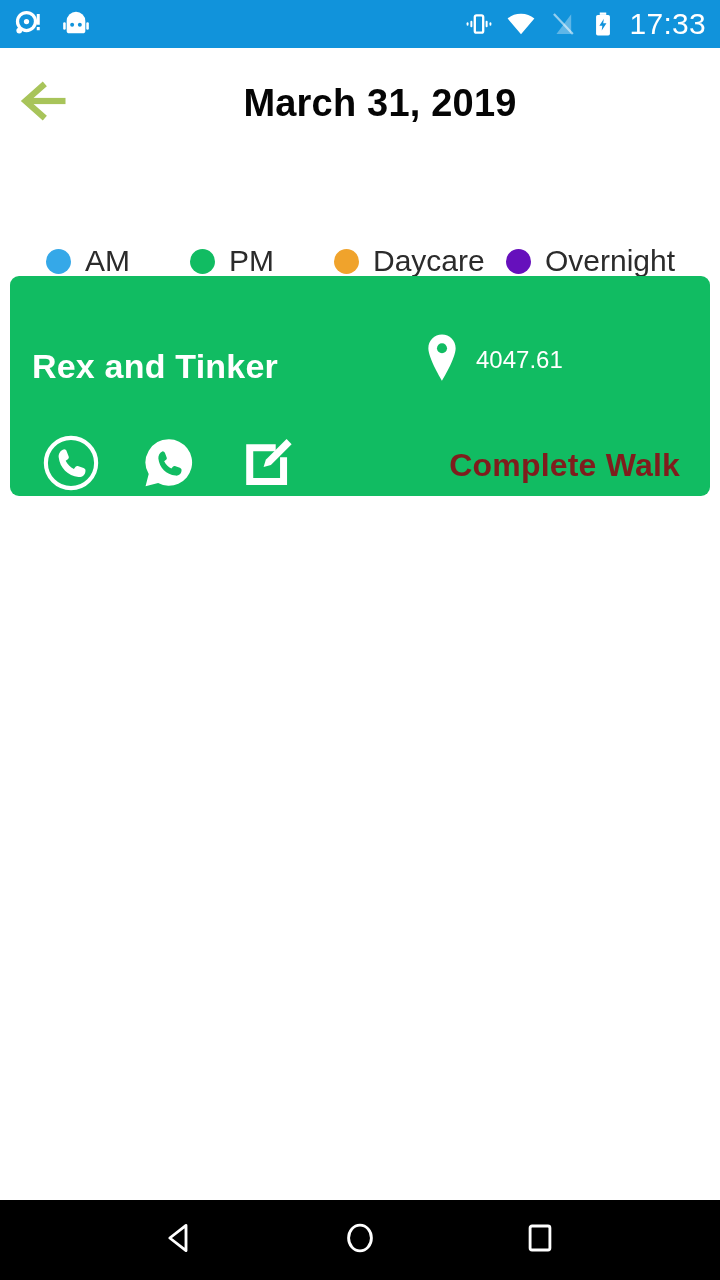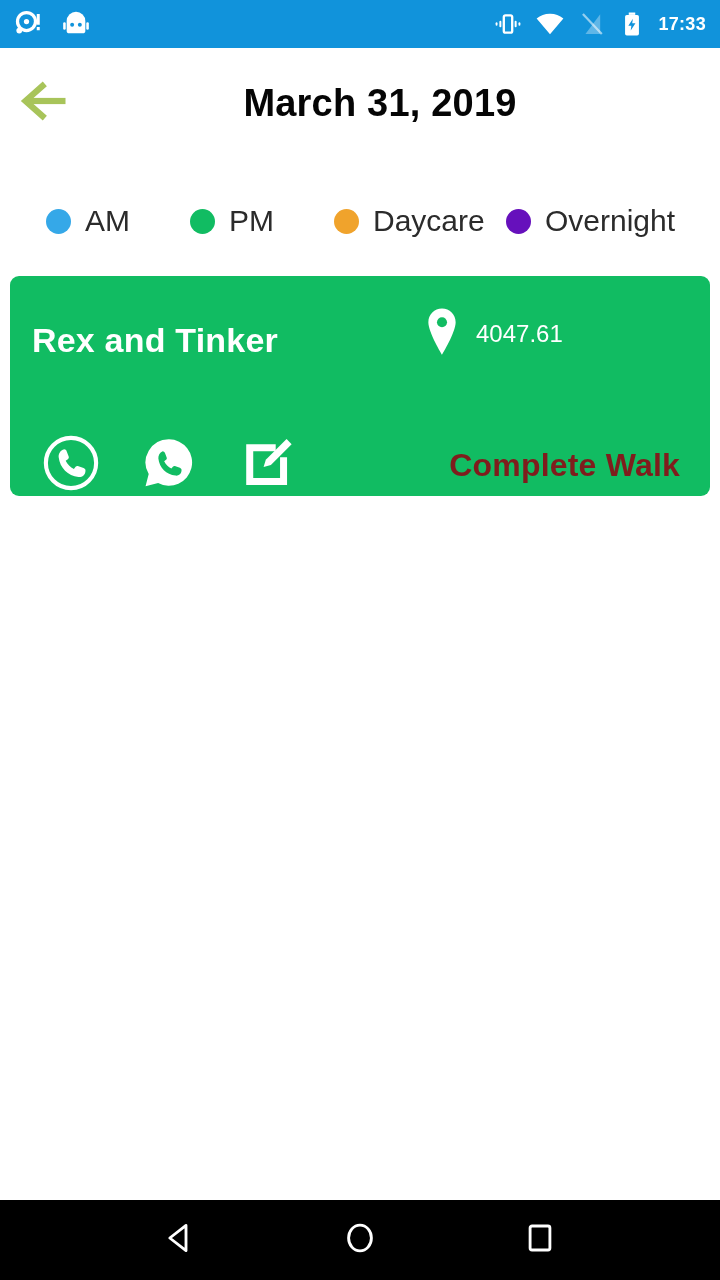--- a/index.html
+++ b/index.html
@@ -22,21 +22,21 @@
   .status-bar {
     height:48px; flex:0 0 48px;
     background:#1193db;
     display:flex; align-items:center;
     padding:0 14px 0 14px;
     color:#ffffff;
   }
   .status-left { display:flex; align-items:center; gap:18px; }
   .status-right { display:flex; align-items:center; gap:13px; margin-left:auto; }
   .status-clock {
-    font-size:18px; font-weight:bold;
+    font-size:30px; font-weight:normal;
     letter-spacing:.3px; color:#ffffff;
     margin-left:0; line-height:1;
   }
   .sb-ico { display:block; }
 
   
   .app-bar {
     height:110px; flex:0 0 110px;
     display:flex; align-items:center;
     position:relative;
@@ -51,21 +51,21 @@
   }
   .app-title {
     width:100%; text-align:center;
     font-size:38px; font-weight:bold;
     color:#050505; letter-spacing:.2px;padding-left:40px;
   }
 
   
   .legend {
     flex:0 0 auto;
-    display:flex; align-items:flex-start;
+    display:flex; align-items:flex-end;
     padding:48px 0 0 46px;
     height:118px;
   }
   .legend-item { display:flex; align-items:center; }
   .legend-item.am       { width:144px; }
   .legend-item.pm       { width:144px; }
   .legend-item.daycare  { width:172px; }
   .legend-item.overnight{ width:auto; }
   .dot {
     width:25px; height:25px; border-radius:50%;
@@ -78,21 +78,21 @@
   }
 
   
   .card-area { padding:0 10px; }
   .walk-card {
     background:#11bc62;
     border-radius:9px;
     height:220px;
     padding:30px 28px 0 22px;
     display:flex; flex-direction:column;
-    justify-content:space-between;
+    justify-content:flex-end;
     position:relative;
   }
   .card-row-top {
     display:flex; align-items:flex-start;
     height:98px;
   }
   .pet-name {
     font-size:34px; font-weight:bold; color:#ffffff;
     line-height:1.1; padding-top:16px;
     flex:0 0 auto; letter-spacing:.2px;

